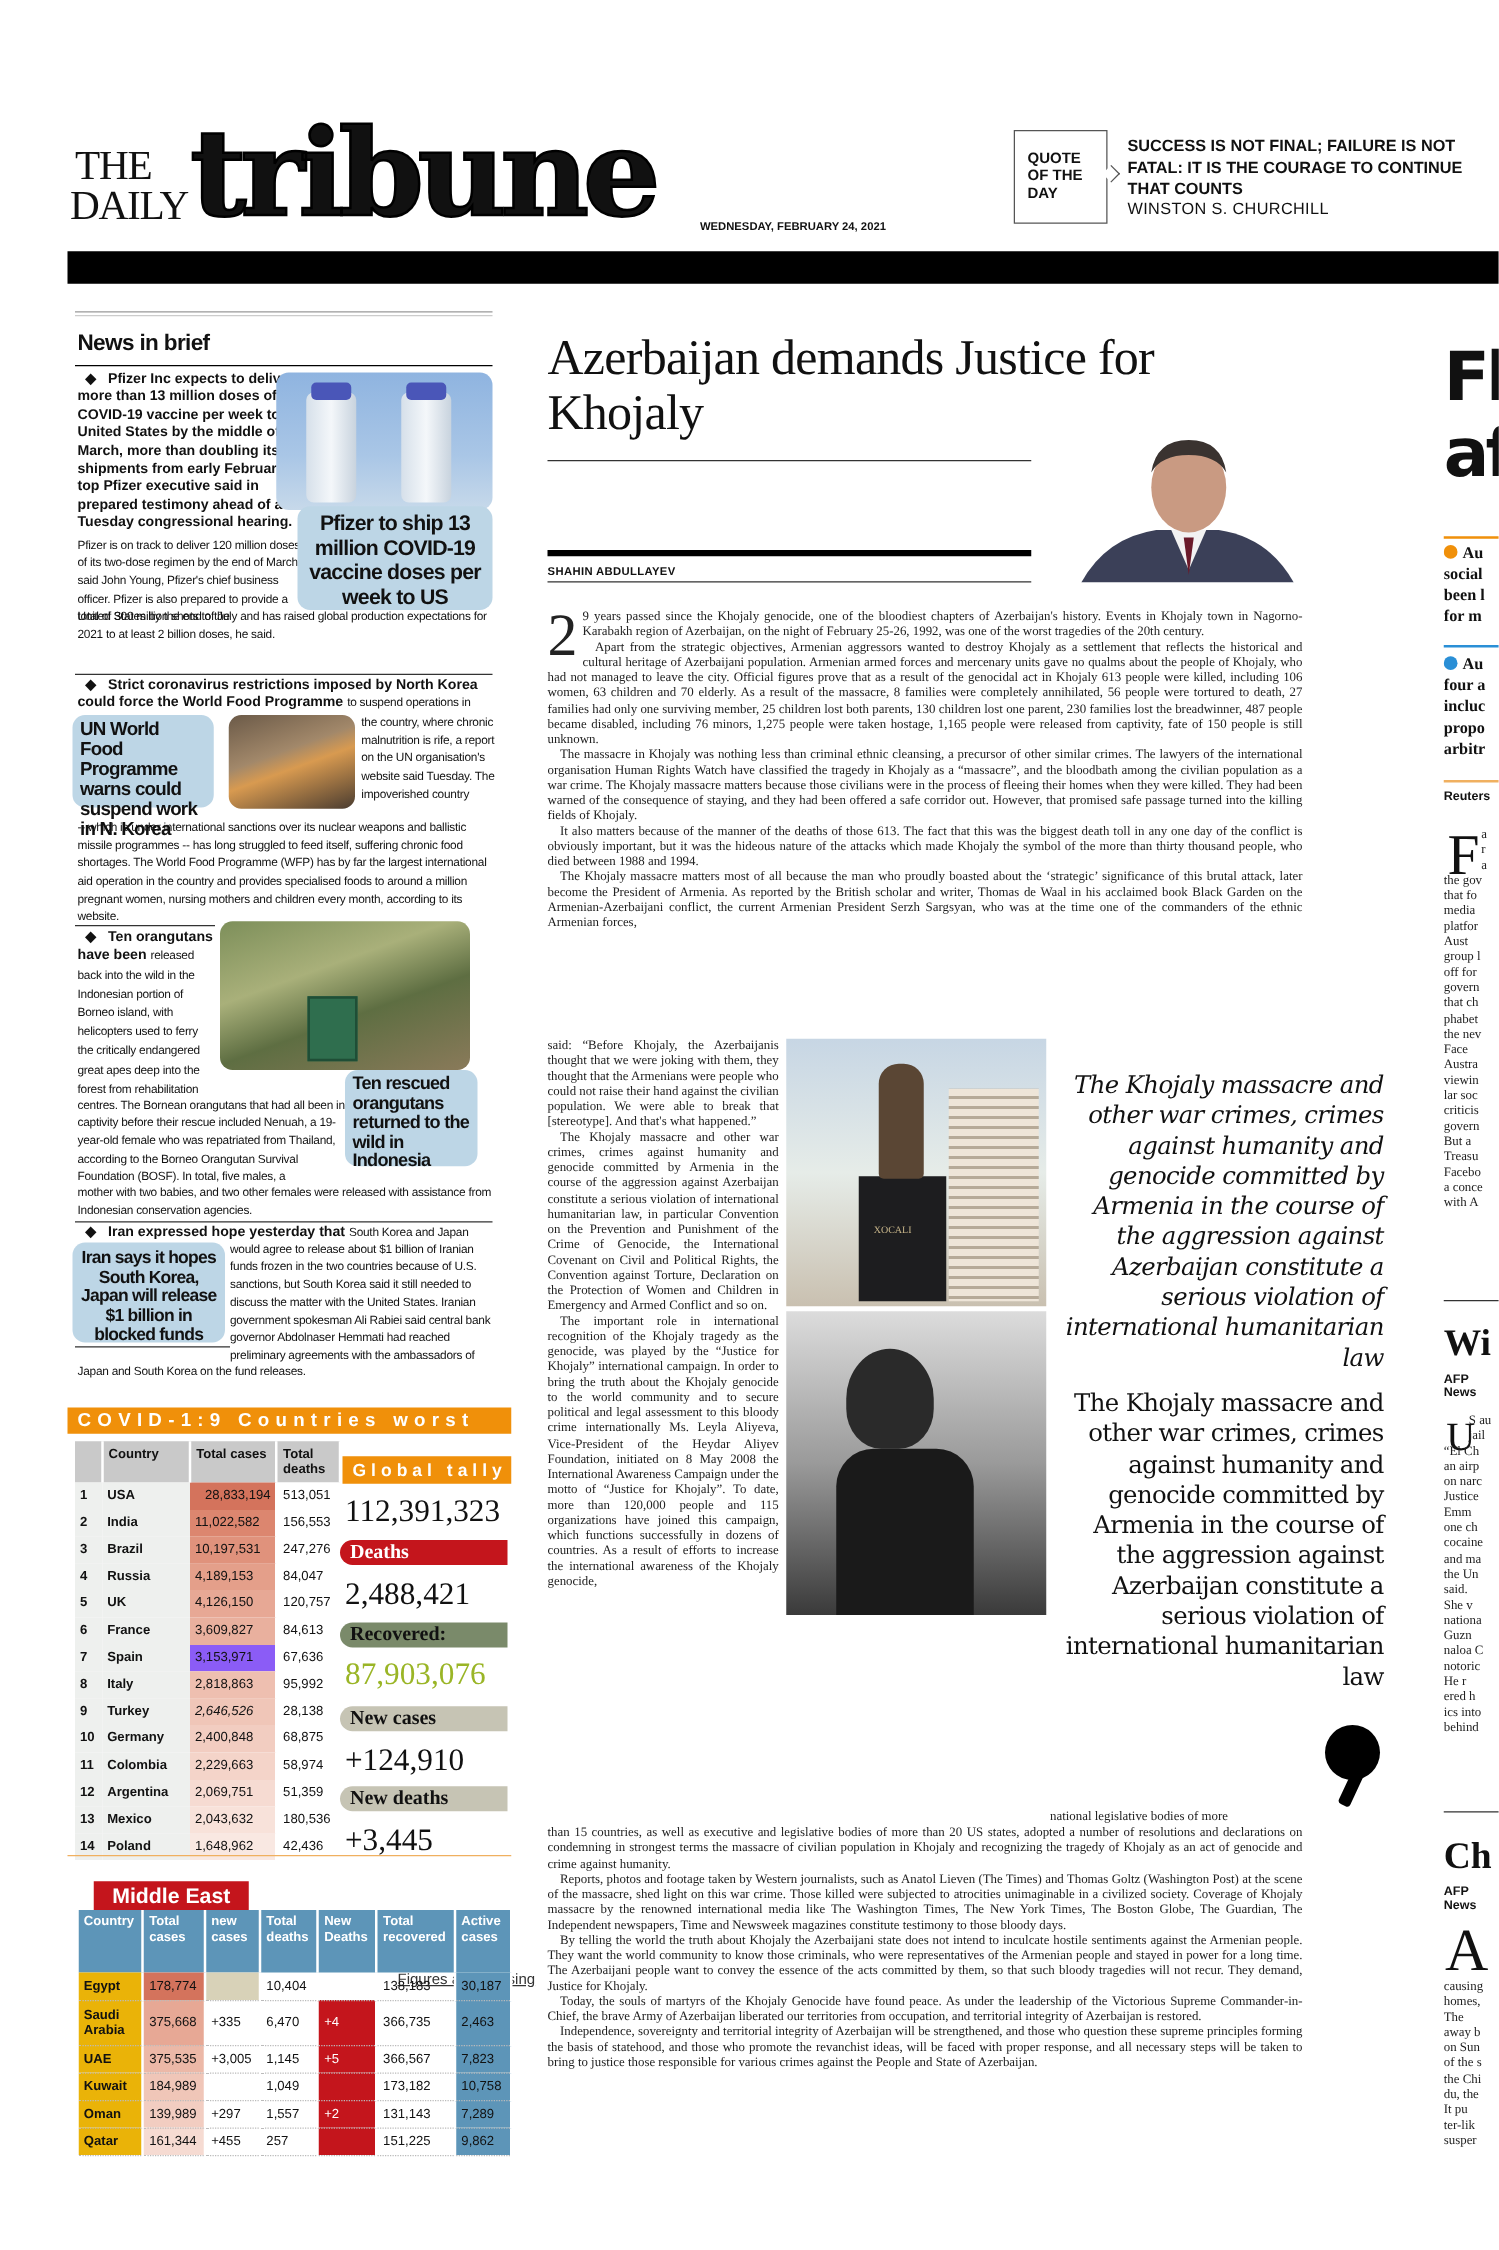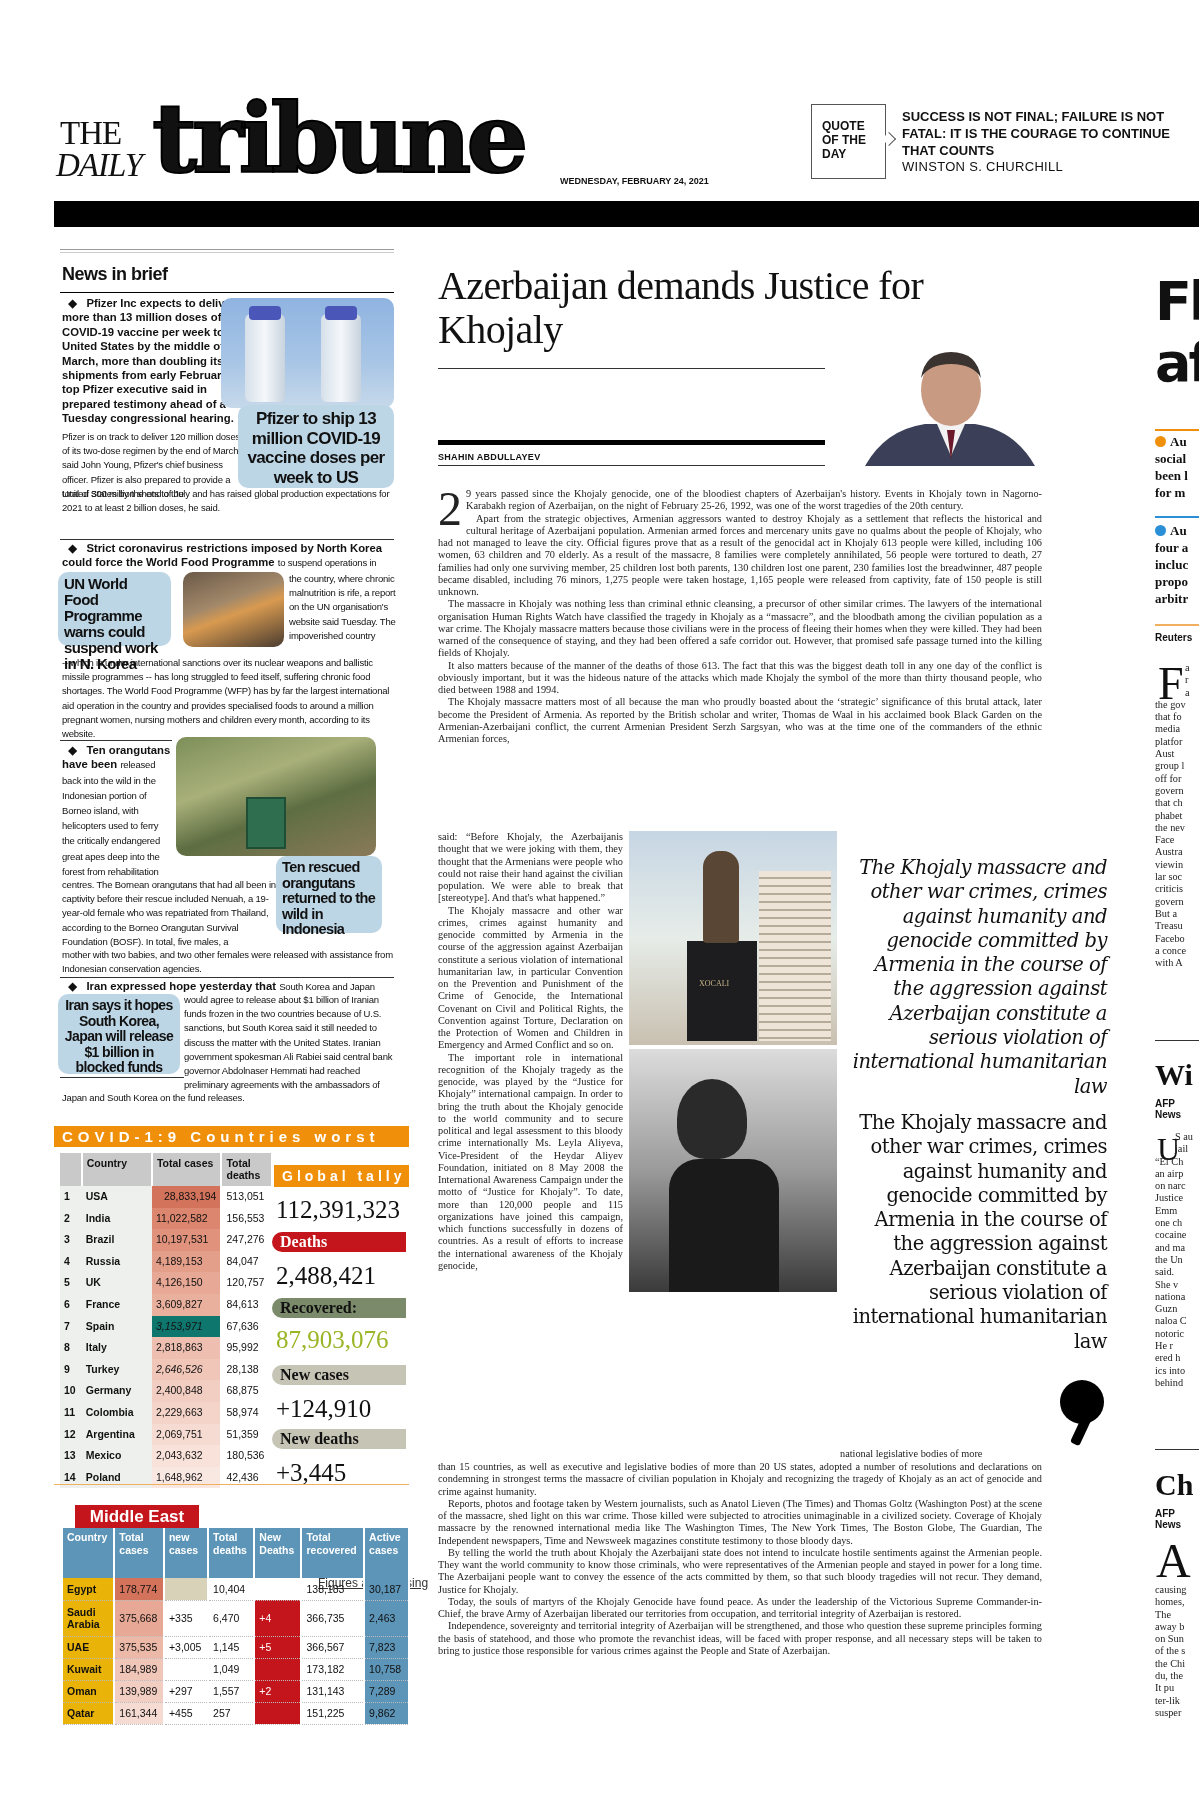--- a/index.html
+++ b/index.html
@@ -2,21 +2,21 @@
 <html><head>
 <meta charset="utf-8">
 <style>
   * { box-sizing: border-box; margin: 0; padding: 0; }
   html, body { width: 1199px; height: 1800px; background: #fff; overflow: hidden; }
   body { position: relative; font-family: "Liberation Sans", sans-serif; color: #111; }
   .abs { position: absolute; }
 
   
   .mast-the { left: 60px; top: 118px; font-family: "Liberation Serif", serif; font-size: 33px; line-height: 30px; letter-spacing: -1px; font-weight: 400; }
-  .mast-daily { left: 56px; top: 147px; font-family: "Liberation Serif", serif; font-size: 33px; line-height: 36px; letter-spacing: -1px; font-style: italic; }
+  .mast-daily { left: 56px; top: 147px; font-family: "Liberation Serif", serif; font-size: 33px; line-height: 36px; letter-spacing: -1px; }
   .mast-tribune { left: 152px; top: 84px; font-family: "DejaVu Serif", serif; font-weight: 900; font-size: 96px; line-height: 110px; letter-spacing: -5px; transform: scaleX(1.02); transform-origin: left; -webkit-text-stroke: 2px #000; }
   .mast-date { left: 560px; top: 176px; font-size: 9px; font-weight: 700; letter-spacing: 0; }
   .quote-box { left: 811px; top: 104px; width: 75px; height: 75px; border: 1.5px solid #555; padding: 14px 0 0 10px; font-weight: 700; font-size: 12px; line-height: 14px; }
   .quote-arrow { left: 884px; top: 134px; width: 10px; height: 10px; border-right: 1.5px solid #555; border-top: 1.5px solid #555; transform: rotate(45deg); background: #fff; }
   .quote-text { left: 902px; top: 108px; width: 300px; font-weight: 700; font-size: 13px; line-height: 17px; }
   .quote-author { left: 902px; top: 159px; font-size: 13px; letter-spacing: 0.3px; }
   .blackbar { left: 54px; top: 201px; width: 1145px; height: 26px; background: #000; }
 
   
   .col-rule { left: 60px; top: 249px; width: 334px; border-top: 1px solid #999; border-bottom: 1px solid #ccc; height: 4px; }
@@ -183,21 +183,21 @@
       </tr>
       <tr>
         <td class="rk">6</td>
         <td class="ctry">France</td>
         <td class="tc" style="background: rgb(233, 176, 158);">3,609,827</td>
         <td class="td">84,613</td>
       </tr>
       <tr>
         <td class="rk">7</td>
         <td class="ctry">Spain</td>
-        <td class="tc" style="background: #0f766e; font-style: italic;">3,153,971</td>
+        <td class="tc" style="background: #8b5cf6;">3,153,971</td>
         <td class="td">67,636</td>
       </tr>
       <tr>
         <td class="rk">8</td>
         <td class="ctry">Italy</td>
         <td class="tc" style="background: rgb(238, 191, 176);">2,818,863</td>
         <td class="td">95,992</td>
       </tr>
       <tr>
         <td class="rk">9</td>

